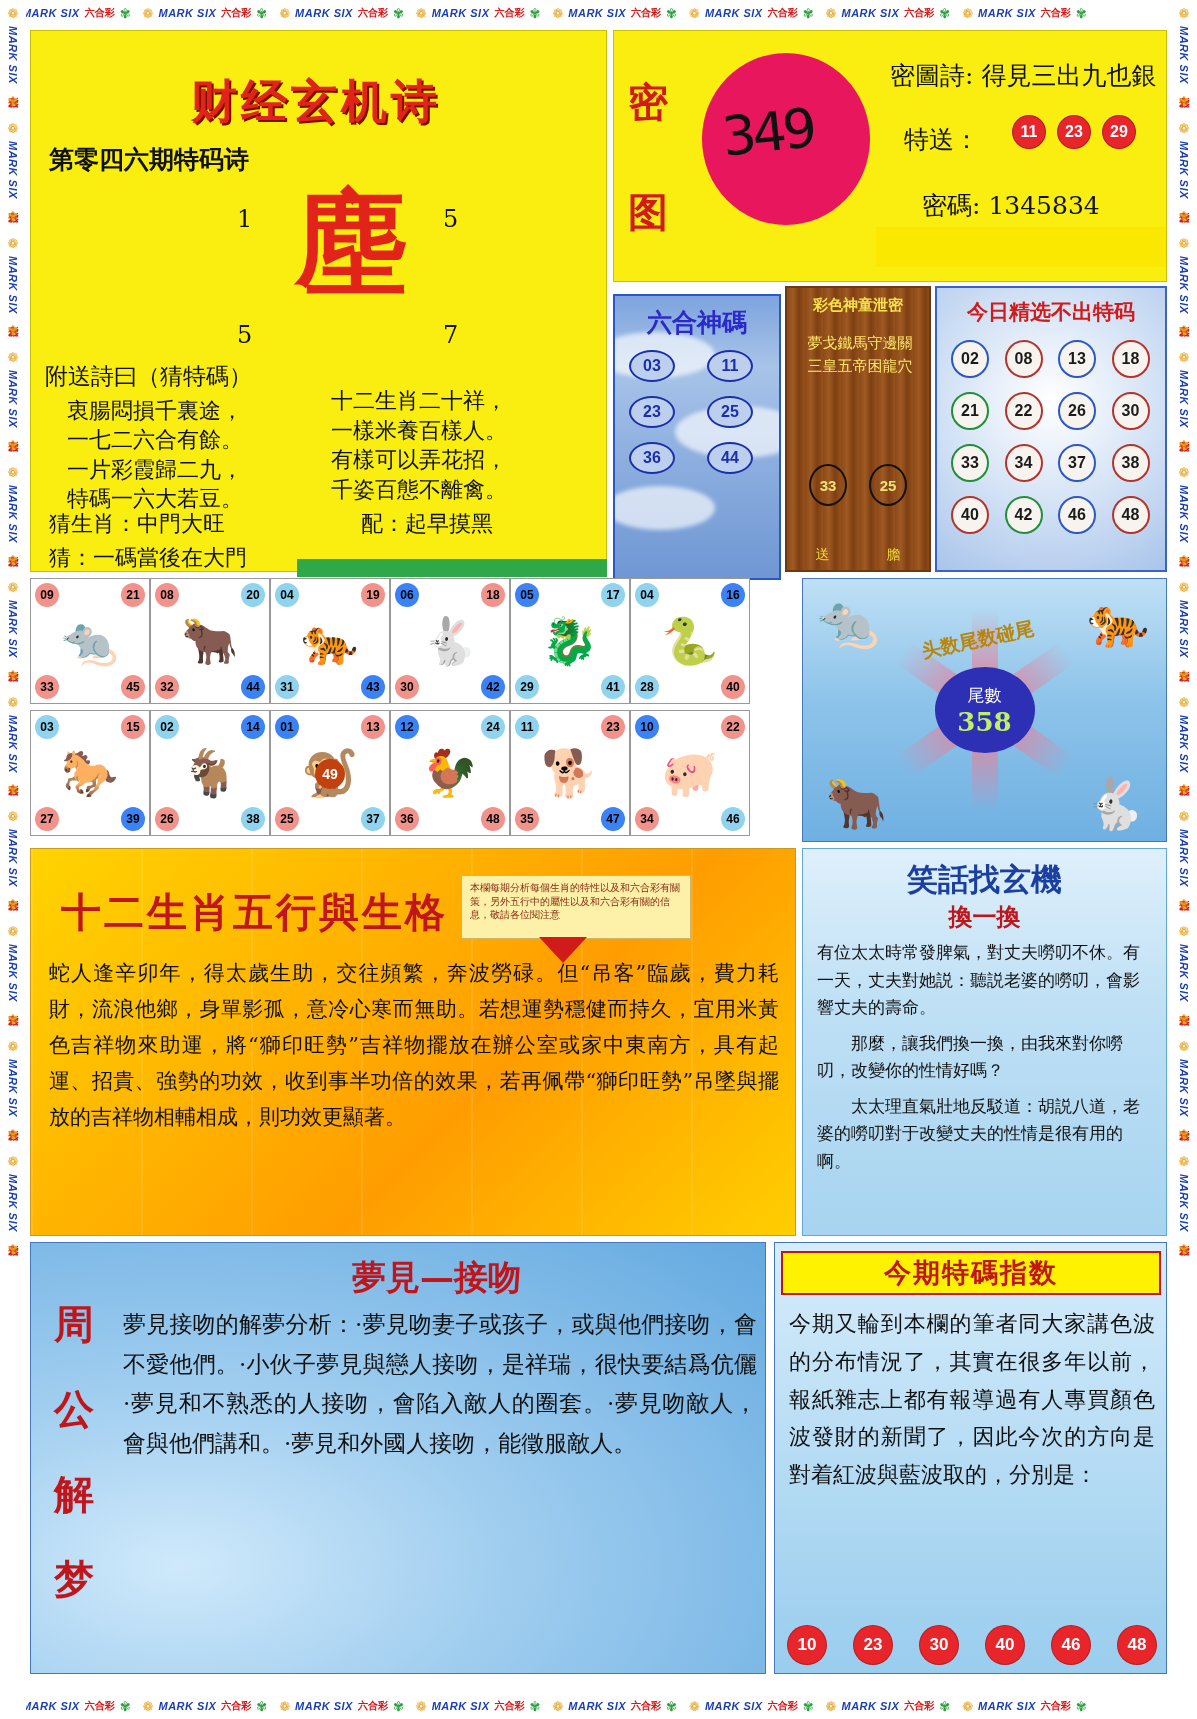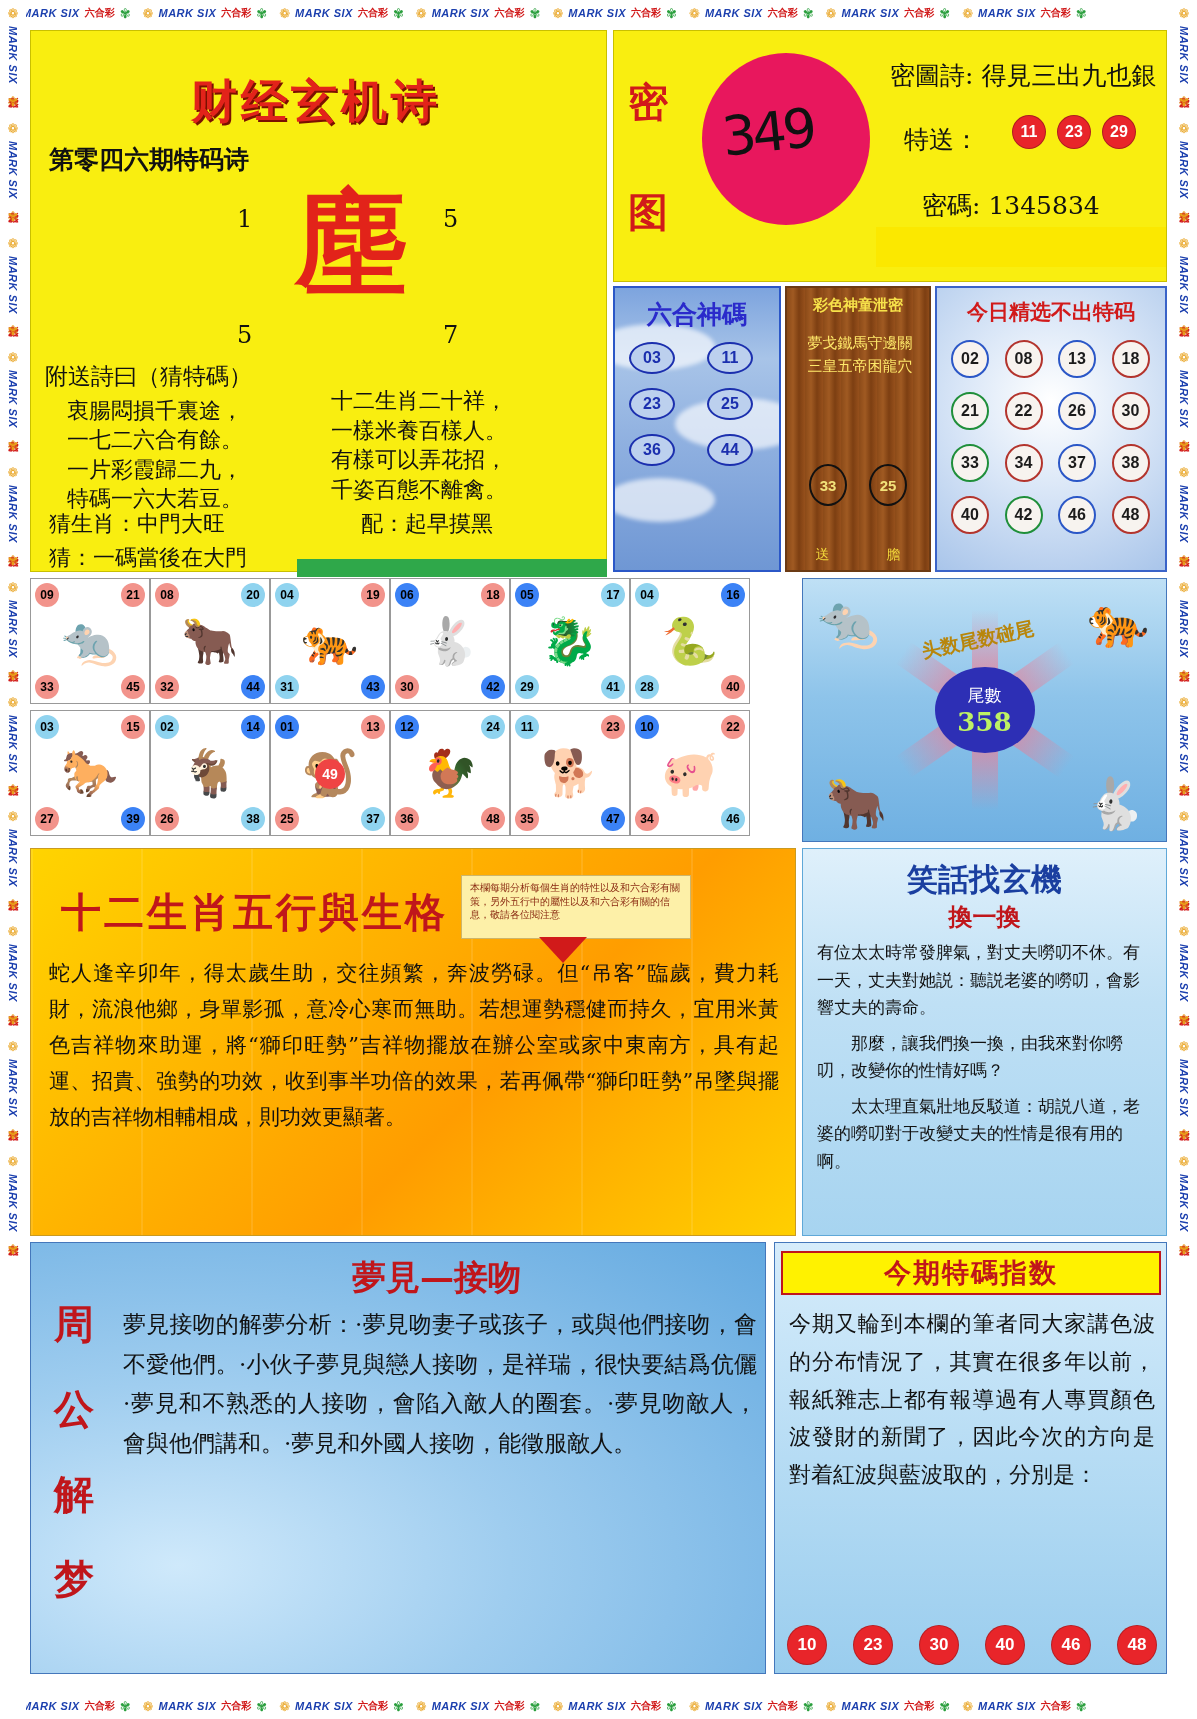--- a/index.html
+++ b/index.html
@@ -96,21 +96,21 @@
     width:34px; height:34px; border-radius:50%; color:#fff; font-size:16px; font-weight:bold;
     display:flex; align-items:center; justify-content:center; font-family:"Liberation Sans", sans-serif;
     border:1px solid rgba(0,0,0,.25);
   }
   .ball.red { background:#e8252a; }
   .secret-code { position:absolute; left:308px; top:158px; font-family:"DejaVu Serif", serif; font-size:25px; color:#111;text-align:center; }
   .yellow-strip { position:absolute; left:262px; top:196px; width:290px; height:40px; background:#fbe800; }
 
   
   .box-clouds {
-    position:absolute; left:587px; top:260px; width:168px; height:286px;
+    position:absolute; left:587px; top:268px; width:168px; height:286px;
     border:2px solid #2b57c7; overflow:hidden;
     background:linear-gradient(180deg,#7da4de 0%,#a8c4e8 25%,#8fb0e0 55%,#6f97d4 100%);
   }
   .cloud { position:absolute; background:rgba(255,255,255,.65); border-radius:50%; filter:blur(2px); }
   .box-clouds .title {
     position:absolute; left:0; top:10px; width:100%; text-align:center;
     font-family:"DejaVu Serif", serif; font-size:25px; font-weight:bold; color:#2a2acb;
   }
   .cloud-balls { position:absolute; left:14px; top:54px; width:140px;
     display:grid; grid-template-columns:repeat(2,1fr); gap:14px 16px; }
@@ -168,21 +168,21 @@
   }
   .znum.r { background:#f2938b; }
   .znum.b { background:#8fd3ef; }
   .znum.g { background:#3b82f6; }
   .tl { left:4px; top:4px; } .tr { right:4px; top:4px; }
   .bl { left:4px; bottom:4px; } .br { right:4px; bottom:4px; }
   .zanimal { position:absolute; left:0; top:22px; width:100%; height:80px;
     display:flex; align-items:center; justify-content:center; font-size:46px; }
   .zspecial {
     position:absolute; left:50%; top:48px; transform:translateX(-50%);
-    width:30px; height:30px; border-radius:50%; background:#ef4444; color:#fff;
+    width:30px; height:30px; border-radius:50%; background:#c2410c; color:#fff;
     font-size:14px; font-weight:bold; display:flex; align-items:center; justify-content:center;
     z-index:3;
   }
 
   
   .tail-panel {
     position:absolute; left:776px; top:552px; width:365px; height:264px;
     border:1px solid #4477bb; overflow:hidden;
     background:linear-gradient(180deg,#bfe0f5 0%,#8ec4ea 45%,#6fb0e2 100%);
   }

